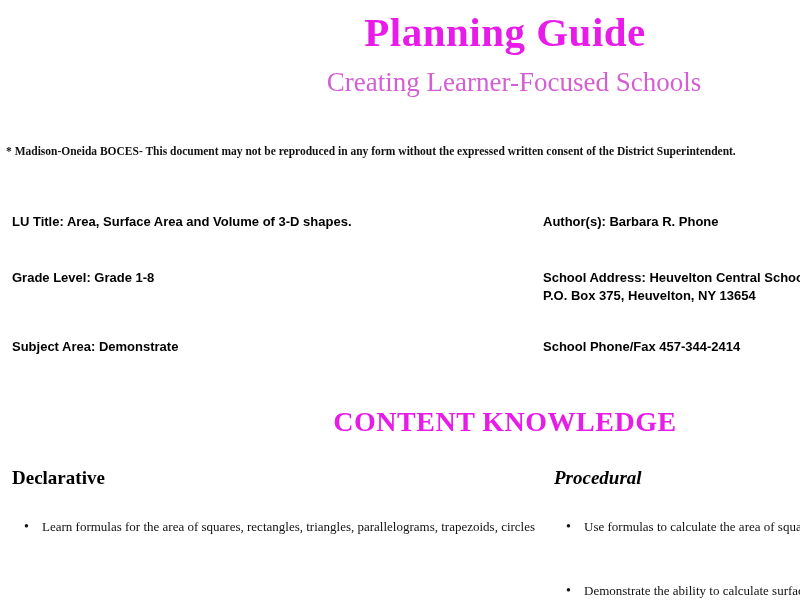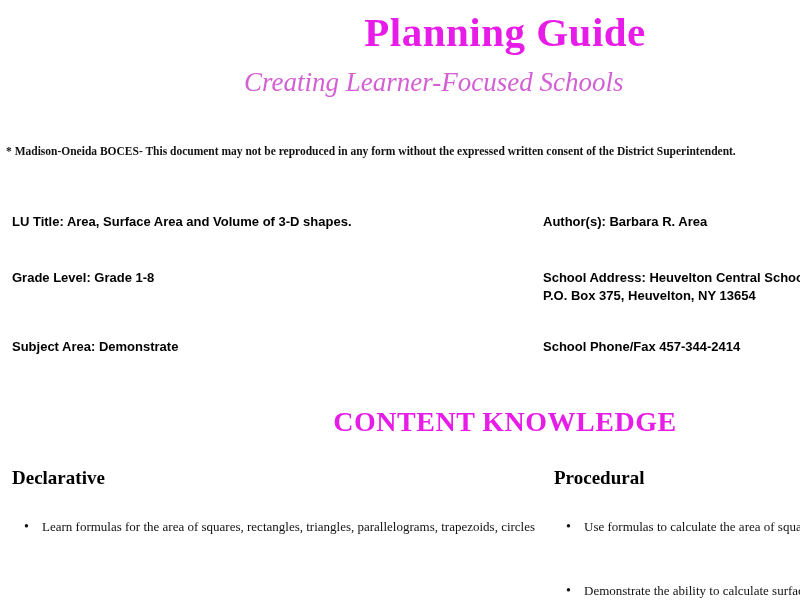--- a/index.html
+++ b/index.html
@@ -37,29 +37,28 @@
     font-size: 41px;
     line-height: 48px;
     letter-spacing: 0.5px;
     color: #e81ce8;
     white-space: nowrap;
   }
 
   .doc-subtitle {
     position: absolute;
     top: 66px;
-    left: 244px;
+    left: 264px;
     width: 500px;
-    text-align: left;
+    text-align: center;
     font-family: "Liberation Serif", "DejaVu Serif", serif;
     font-weight: normal;
     font-size: 27px;
     line-height: 32px;
     color: #d45fd4;
-    font-style: italic;
   }
 
   .disclaimer {
     position: absolute;
     top: 144px;
     left: 6px;
     width: 1000px;
     font-family: "Liberation Serif", "DejaVu Serif", serif;
     font-weight: bold;
     font-size: 11.5px;
@@ -114,21 +113,21 @@
     position: absolute;
     top: 468px;
     font-family: "Liberation Serif", "DejaVu Serif", serif;
     font-weight: bold;
     font-size: 19px;
     line-height: 19px;
     color: #000000;
     white-space: nowrap;
   }
   .col-heading.left  { left: 12px; }
-  .col-heading.right { left: 554px; }
+  .col-heading.right { left: 554px; font-style: italic; }
 
   .bullet-col {
     position: absolute;
     top: 518px;
   }
   .bullet-col.left  { left: 12px;  width: 545px; }
   .bullet-col.right { left: 554px; width: 460px; }
 
   ul.bullets {
     margin: 0;
@@ -165,21 +164,21 @@
   <div class="doc-title">Planning Guide</div>
 
   <div class="doc-subtitle">Creating Learner-Focused Schools</div>
 
   <div class="disclaimer">* Madison-Oneida BOCES- This document may not be reproduced in any form without the expressed written consent of the District Superintendent.</div>
 
   <div class="meta">
 
     <div class="meta-row row-1">
       <div class="meta-left">LU Title: Area, Surface Area and Volume of 3-D shapes.</div>
-      <div class="meta-right">Author(s): Barbara R. Area</div>
+      <div class="meta-right">Author(s): Barbara R. Phone</div>
     </div>
 
     <div class="meta-row row-2">
       <div class="meta-left">Grade Level: Grade 1-8</div>
       <div class="meta-right">
         <div>School Address: Heuvelton Central School</div>
         <div>P.O. Box 375, Heuvelton, NY 13654</div>
       </div>
     </div>
 

